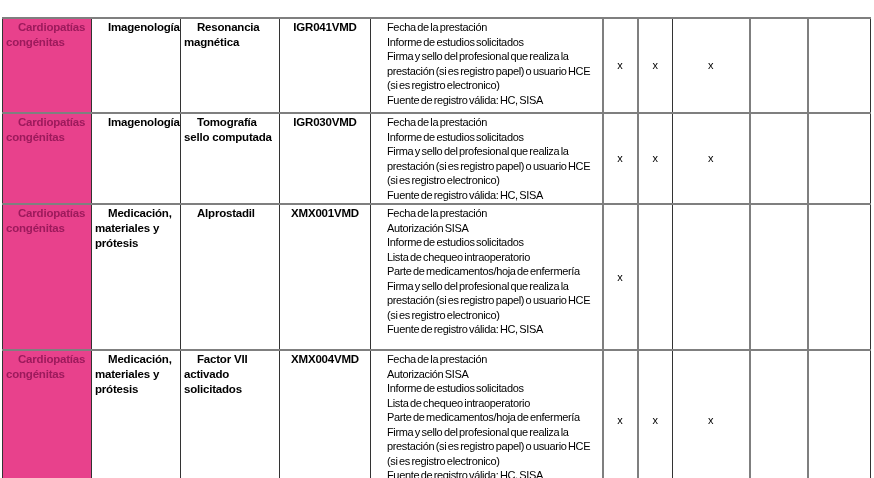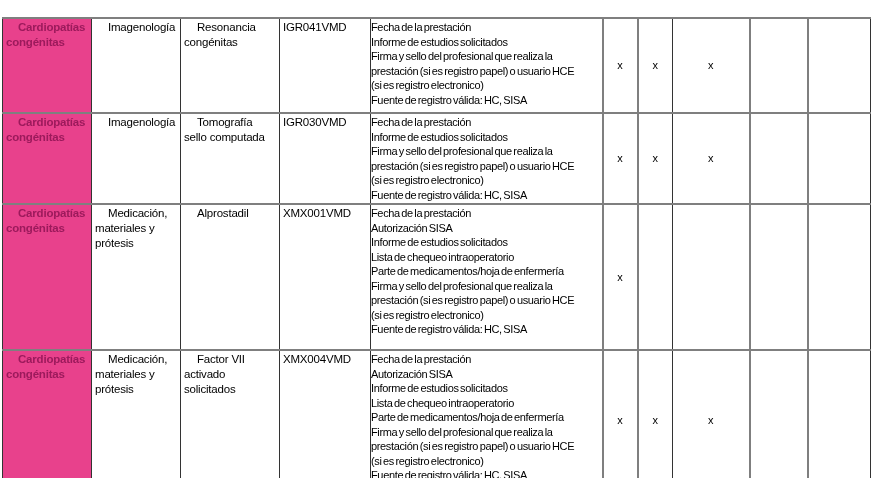--- a/index.html
+++ b/index.html
@@ -27,24 +27,24 @@
     padding:1px 3px;
     font-size:11.5px;line-height:15px;letter-spacing:-0.2px;
     color:#000;
   }
   td.svc,td.prac,td.code,td.req{border-left:1px solid var(--dark);}
   td.ck1,td.ck2,td.ck4,td.ck5{border-left:2px solid var(--grid);}
   td.ck3{border-left:1px solid var(--dark);}
   .cell-text{display:block;white-space:pre-line;}
   td.cat{background:var(--cat-bg);color:var(--cat-text);font-weight:700;}
   td.cat .cell-text{text-indent:12px;}
-  td.svc,td.prac{font-weight:400;}
+  td.svc,td.prac{font-weight:700;}
   td.svc .cell-text,td.prac .cell-text{text-indent:13px;}
-  td.code{font-weight:400;}
-  td.req{padding-left:0;}
+  td.code{font-weight:700;text-align:center;}
+  td.req{padding-left:16px;}
   td.req .requirements div{
     white-space:pre;line-height:14.5px;
     font-size:11px;letter-spacing:-0.35px;word-spacing:-1.2px;
   }
   td.check{
     vertical-align:middle;text-align:center;padding:0;
     font-size:11px;letter-spacing:0;
   }
 </style>
 </head>
@@ -68,21 +68,21 @@
   <tr style="height: 95px;">
     <td class="cat">
       <span class="cell-text">Cardiopatías
 congénitas</span>
     </td>
     <td class="svc">
       <span class="cell-text">Imagenología</span>
     </td>
     <td class="prac">
       <span class="cell-text">Resonancia
-congénitas</span>
+magnética</span>
     </td>
     <td class="code">
       <span class="cell-text">IGR041VMD</span>
     </td>
     <td class="req">
       <div class="requirements">
               <div>Fecha de la prestación</div>
               <div>Informe de estudios solicitados</div>
               <div>Firma y sello del profesional que realiza la
 prestación (si es registro papel) o usuario HCE

